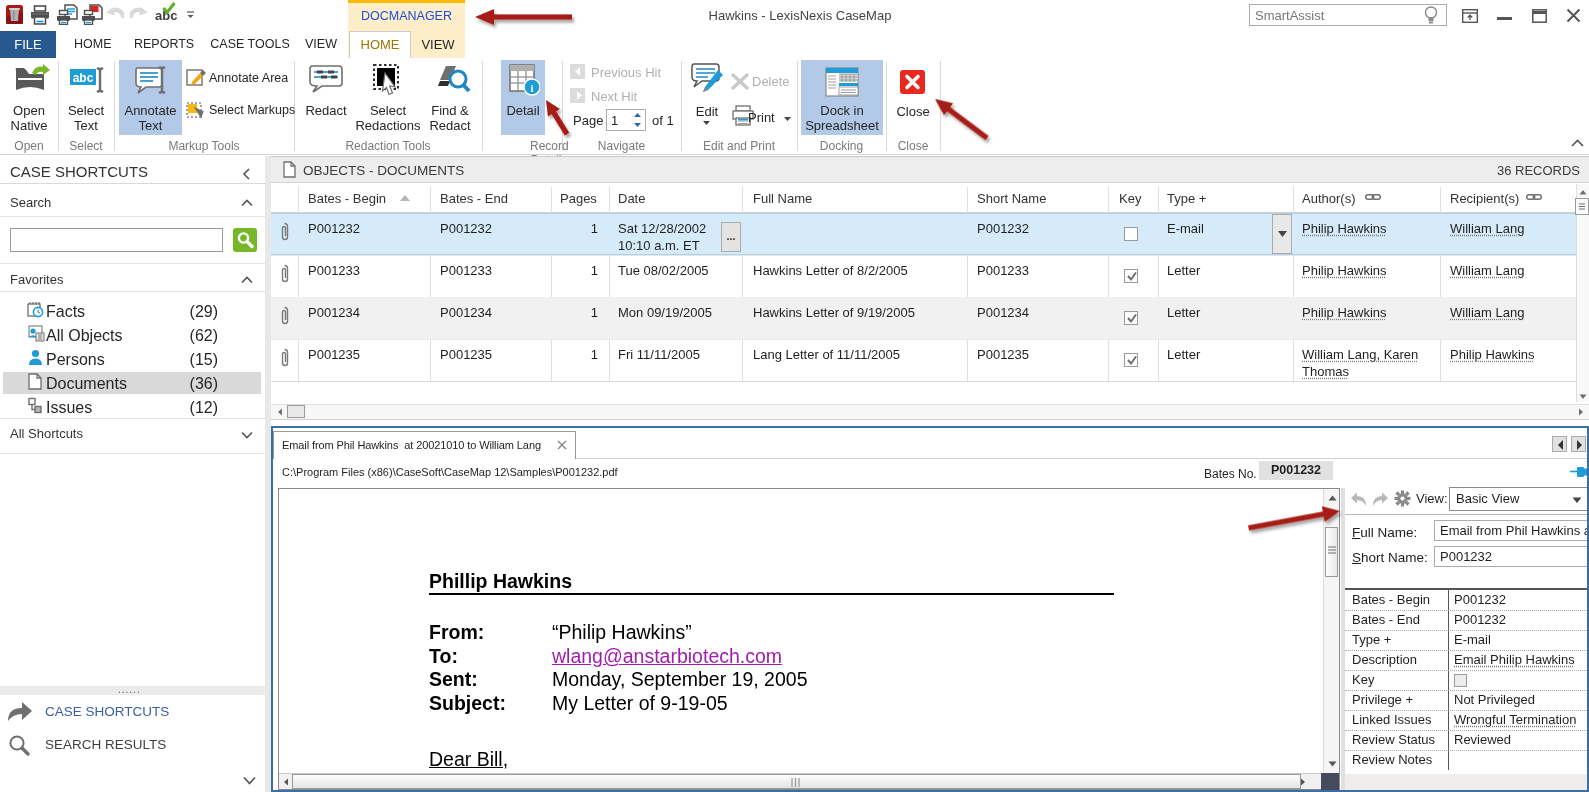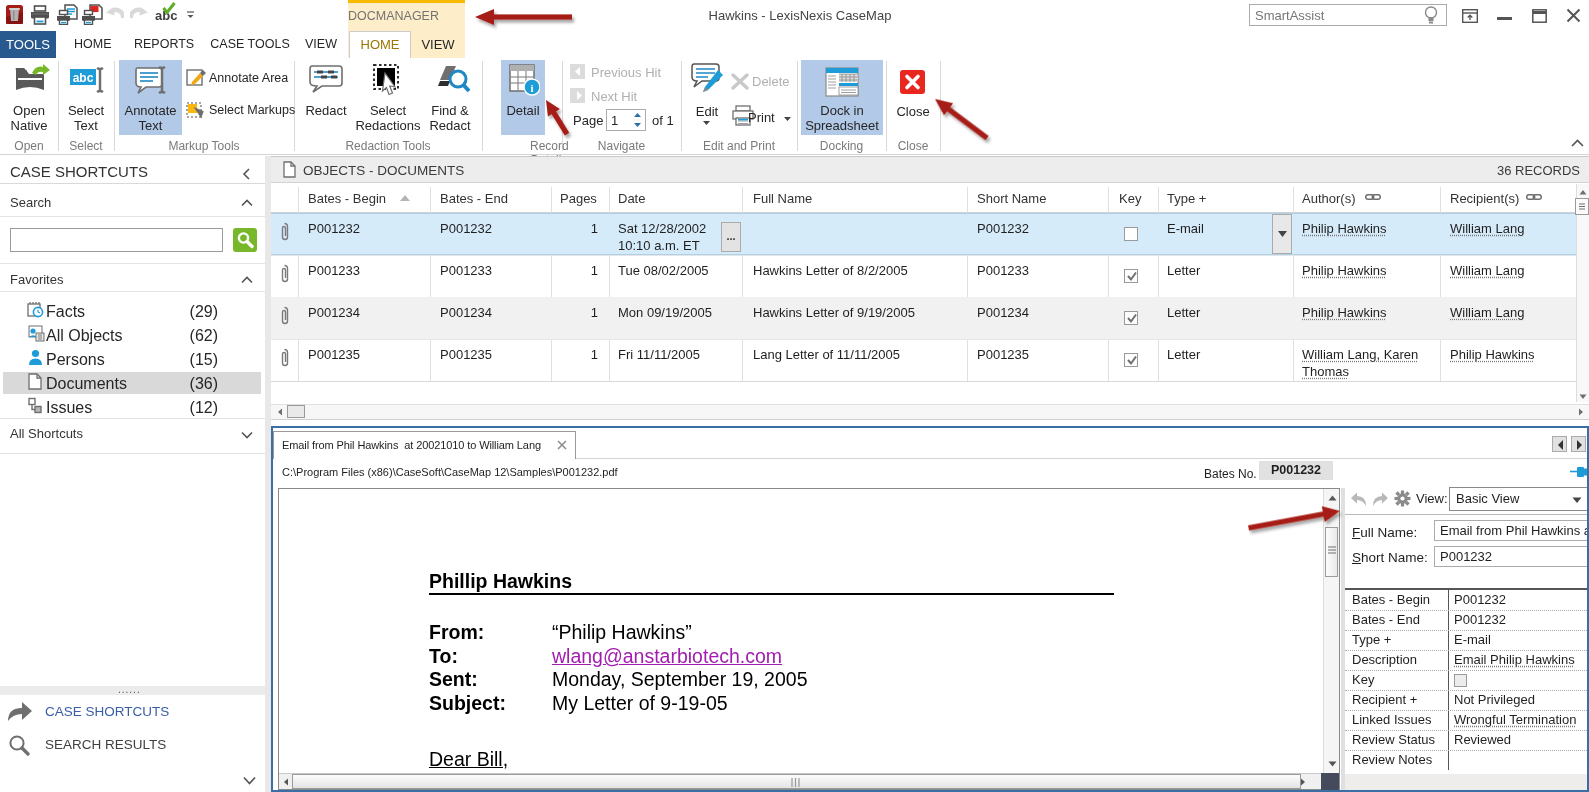--- a/index.html
+++ b/index.html
@@ -84,29 +84,29 @@
 
   <svg class="abs" style="left:1424px;top:6px;z-index:5;" width="14" height="19" viewBox="0 0 14 19">
     <circle cx="7" cy="6.5" r="5.5" fill="none" stroke="#8a8a8a" stroke-width="1.4"></circle>
     <rect x="4.5" y="11" width="5" height="4" fill="#8a8a8a"></rect>
     <rect x="5" y="15.5" width="4" height="2" fill="#8a8a8a"></rect>
   </svg>
 </div>
 
 <div class="abs" style="left:348px;top:0;width:117px;height:58px;background:#fdeec9;"></div>
 <div class="abs" style="left:348px;top:0;width:117px;height:3px;background:#f7ba00;"></div>
-<div class="abs" style="left:348px;top:9px;width:117px;height:15px;color:#737373;font-size:12.5px;text-align:left;">DOCMANAGER</div>
+<div class="abs" style="left:348px;top:9px;width:117px;height:15px;color:#1d4ed8;font-size:12.5px;text-align:center;">DOCMANAGER</div>
 
 <div class="abs" style="left:650px;top:8px;width:300px;height:16px;text-align:center;font-size:13px;color:#444;">Hawkins - LexisNexis CaseMap</div>
 
 <div class="abs" style="left:1249px;top:4px;width:198px;height:22px;border:1px solid #ababab;background:#fff;">
   <span style="position:absolute;left:5px;top:3px;font-size:13px;color:#767676;">SmartAssist</span>
 </div>
 
-<div class="abs" style="left:0;top:31px;width:56px;height:27px;background:#27598e;color:#fff;font-size:13px;text-align:center;line-height:27px;">TOOLS</div>
+<div class="abs" style="left:0;top:31px;width:56px;height:27px;background:#27598e;color:#fff;font-size:13px;text-align:center;line-height:27px;">FILE</div>
 <div class="abs" style="left:74px;top:31px;width:36px;height:27px;font-size:12.5px;color:#262626;text-align:center;line-height:27px;">HOME</div>
 <div class="abs" style="left:134px;top:31px;width:54px;height:27px;font-size:12.5px;color:#262626;text-align:center;line-height:27px;">REPORTS</div>
 <div class="abs" style="left:210px;top:31px;width:80px;height:27px;font-size:12.5px;color:#262626;text-align:center;line-height:27px;white-space:nowrap;">CASE TOOLS</div>
 <div class="abs" style="left:304px;top:31px;width:34px;height:27px;font-size:12.5px;color:#262626;text-align:center;line-height:27px;">VIEW</div>
 
 <div class="abs" style="left:349px;top:31px;width:62px;height:27px;background:#fff;border:1px solid #cccccc;border-bottom:none;color:#9d7500;font-size:13px;text-align:center;line-height:26px;">HOME</div>
 <div class="abs" style="left:413px;top:31px;width:50px;height:27px;color:#262626;font-size:13px;text-align:center;line-height:27px;">VIEW</div>
 
 <div class="abs" style="left:0;top:58px;width:1589px;height:97px;background:#fff;border-bottom:1px solid #d4d4d4;"></div>
 <div class="abs" id="ribbon" style="left:0;top:58px;width:1589px;height:97px;">
@@ -715,21 +715,21 @@
       <div class="abs dl" style="top:0;">Bates - Begin</div>
         <div class="abs dv" style="top:0;">P001232</div>
       <div class="abs dl" style="top:20px;">Bates - End</div>
         <div class="abs dv" style="top:20px;">P001232</div>
       <div class="abs dl" style="top:40px;">Type +</div>
         <div class="abs dv" style="top:40px;">E-mail</div>
       <div class="abs dl" style="top:60px;">Description</div>
         <div class="abs dv lnk" style="top:60px;">Email Philip Hawkins</div>
       <div class="abs dl" style="top:80px;">Key</div>
       <div class="abs" style="left:109px;top:84px;width:13px;height:13px;border:1px solid #9a9a9a;background:#ececec;"></div>
-      <div class="abs dl" style="top:100px;">Recipient +</div>
+      <div class="abs dl" style="top:100px;">Privilege +</div>
         <div class="abs dv" style="top:100px;">Not Privileged</div>
       <div class="abs dl" style="top:120px;">Linked Issues</div>
         <div class="abs dv lnk" style="top:120px;">Wrongful Termination</div>
       <div class="abs dl" style="top:140px;">Review Status</div>
         <div class="abs dv" style="top:140px;">Reviewed</div>
       <div class="abs dl" style="top:160px;">Review Notes</div>
       <div class="abs rowline" style="top:20px;"></div>
       <div class="abs rowline" style="top:40px;"></div>
       <div class="abs rowline" style="top:60px;"></div>
       <div class="abs rowline" style="top:80px;"></div>

